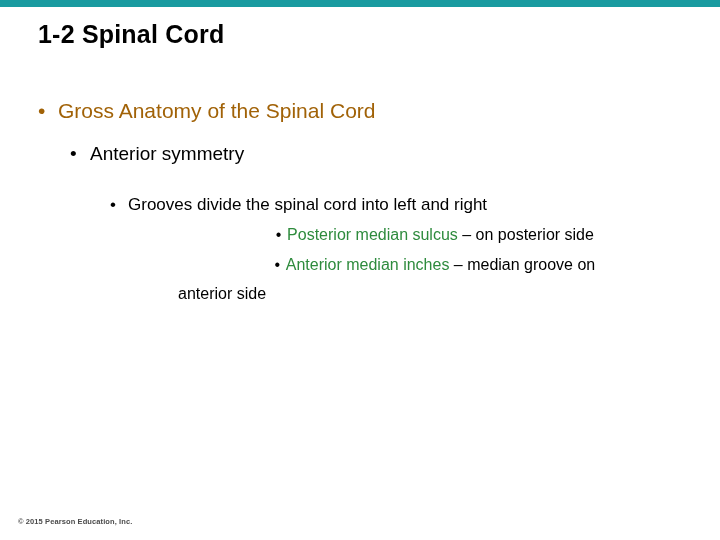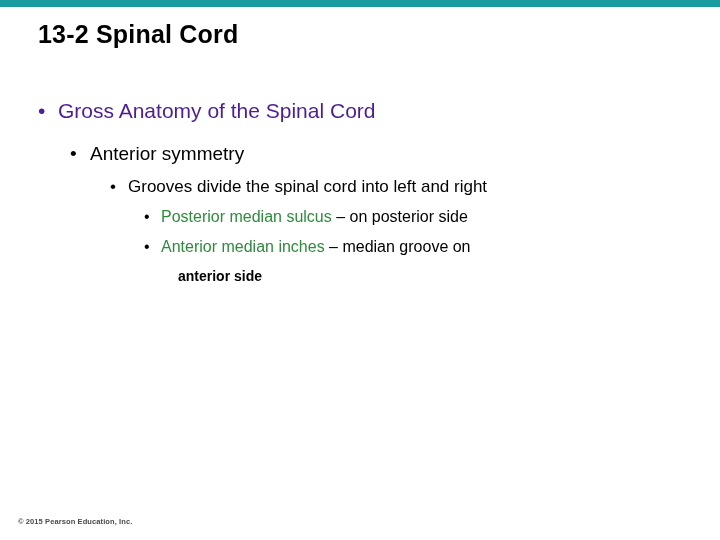--- a/index.html
+++ b/index.html
@@ -41,21 +41,21 @@
   .body-area {
     position: absolute;
     left: 0;
     top: 98px;
     width: 720px;
   }
   .lvl1 {
     position: relative;
     margin-left: 38px;
     font-size: 21px;
-    color: #4c1d95;
+    color: #a16207;
     line-height: 26px;
     margin-bottom: 14px;
   }
   .lvl1 .bullet {
     display: inline-block;
     width: 20px;
   }
   .lvl2 {
     position: relative;
     margin-left: 70px;
@@ -66,46 +66,46 @@
   .lvl2 .bullet {
     display: inline-block;
     width: 20px;
   }
   .lvl3 {
     position: relative;
     margin-left: 110px;
     font-size: 17px;
     color: #000000;
     line-height: 31px;
-    margin-top: 2px;
+    margin-top: 20px;
   }
   .lvl3 .bullet {
     display: inline-block;
     width: 18px;
   }
   .lvl4 {
     position: relative;
     margin-left: 144px;
     font-size: 16px;
     line-height: 30px;
     color: #000000;
+    text-align: center;
   }
   .lvl4 .bullet {
     display: inline-block;
     width: 17px;
   }
   .green {
     color: #2e8b3d;
   }
   .cont-line {
     margin-left: 144px;
-    font-size: 14px;
+    font-size: 16px;
     line-height: 28px;
     padding-left: 34px;
-    font-weight: bold;
   }
   sub {
     font-size: 0.66em;
     vertical-align: baseline;
     position: relative;
     top: 4px;
   }
   .footer {
     position: absolute;
     left: 18px;
@@ -116,21 +116,21 @@
     font-weight: bold;
   }
 </style>
 </head>
 <body>
 
 <div class="slide">
 
   <div class="top-bar"></div>
 
-  <div class="slide-title">13-2 Spinal Cord</div>
+  <div class="slide-title">1-2 Spinal Cord</div>
 
   <div class="body-area">
 
     <div class="lvl1">
       <span class="bullet">•</span><span>Gross Anatomy of the Spinal Cord</span>
     </div>
 
 
 
 

